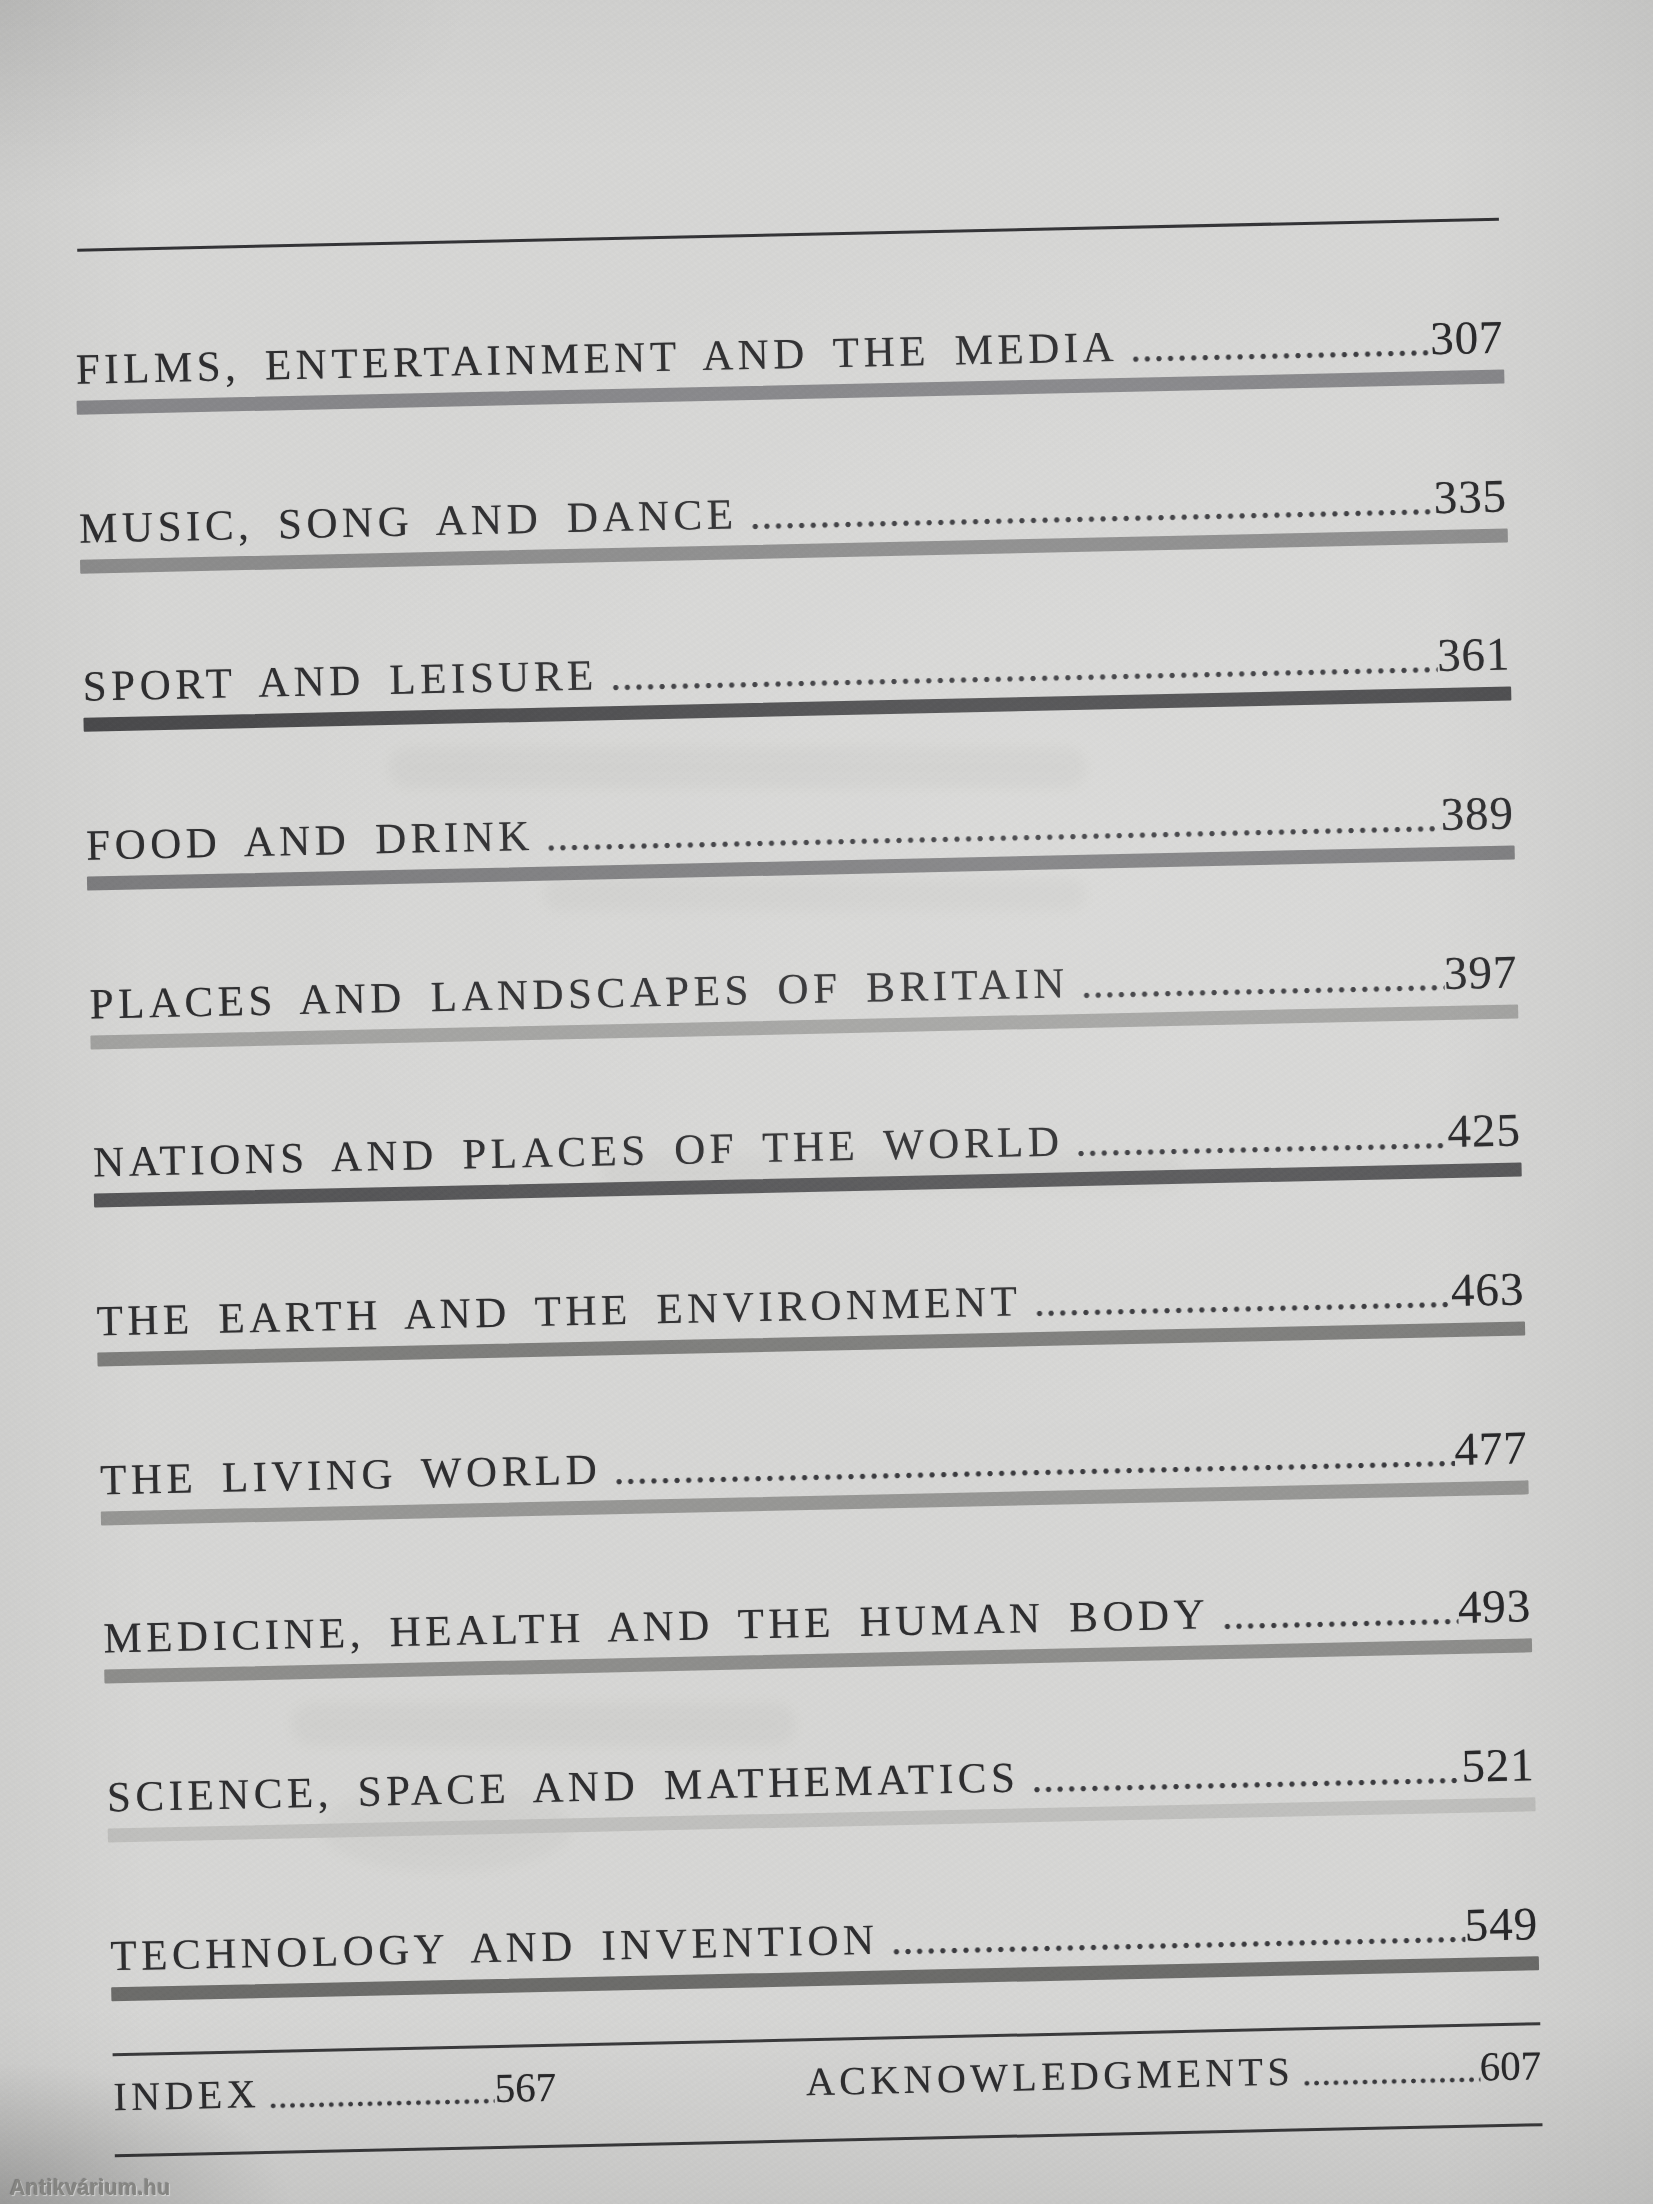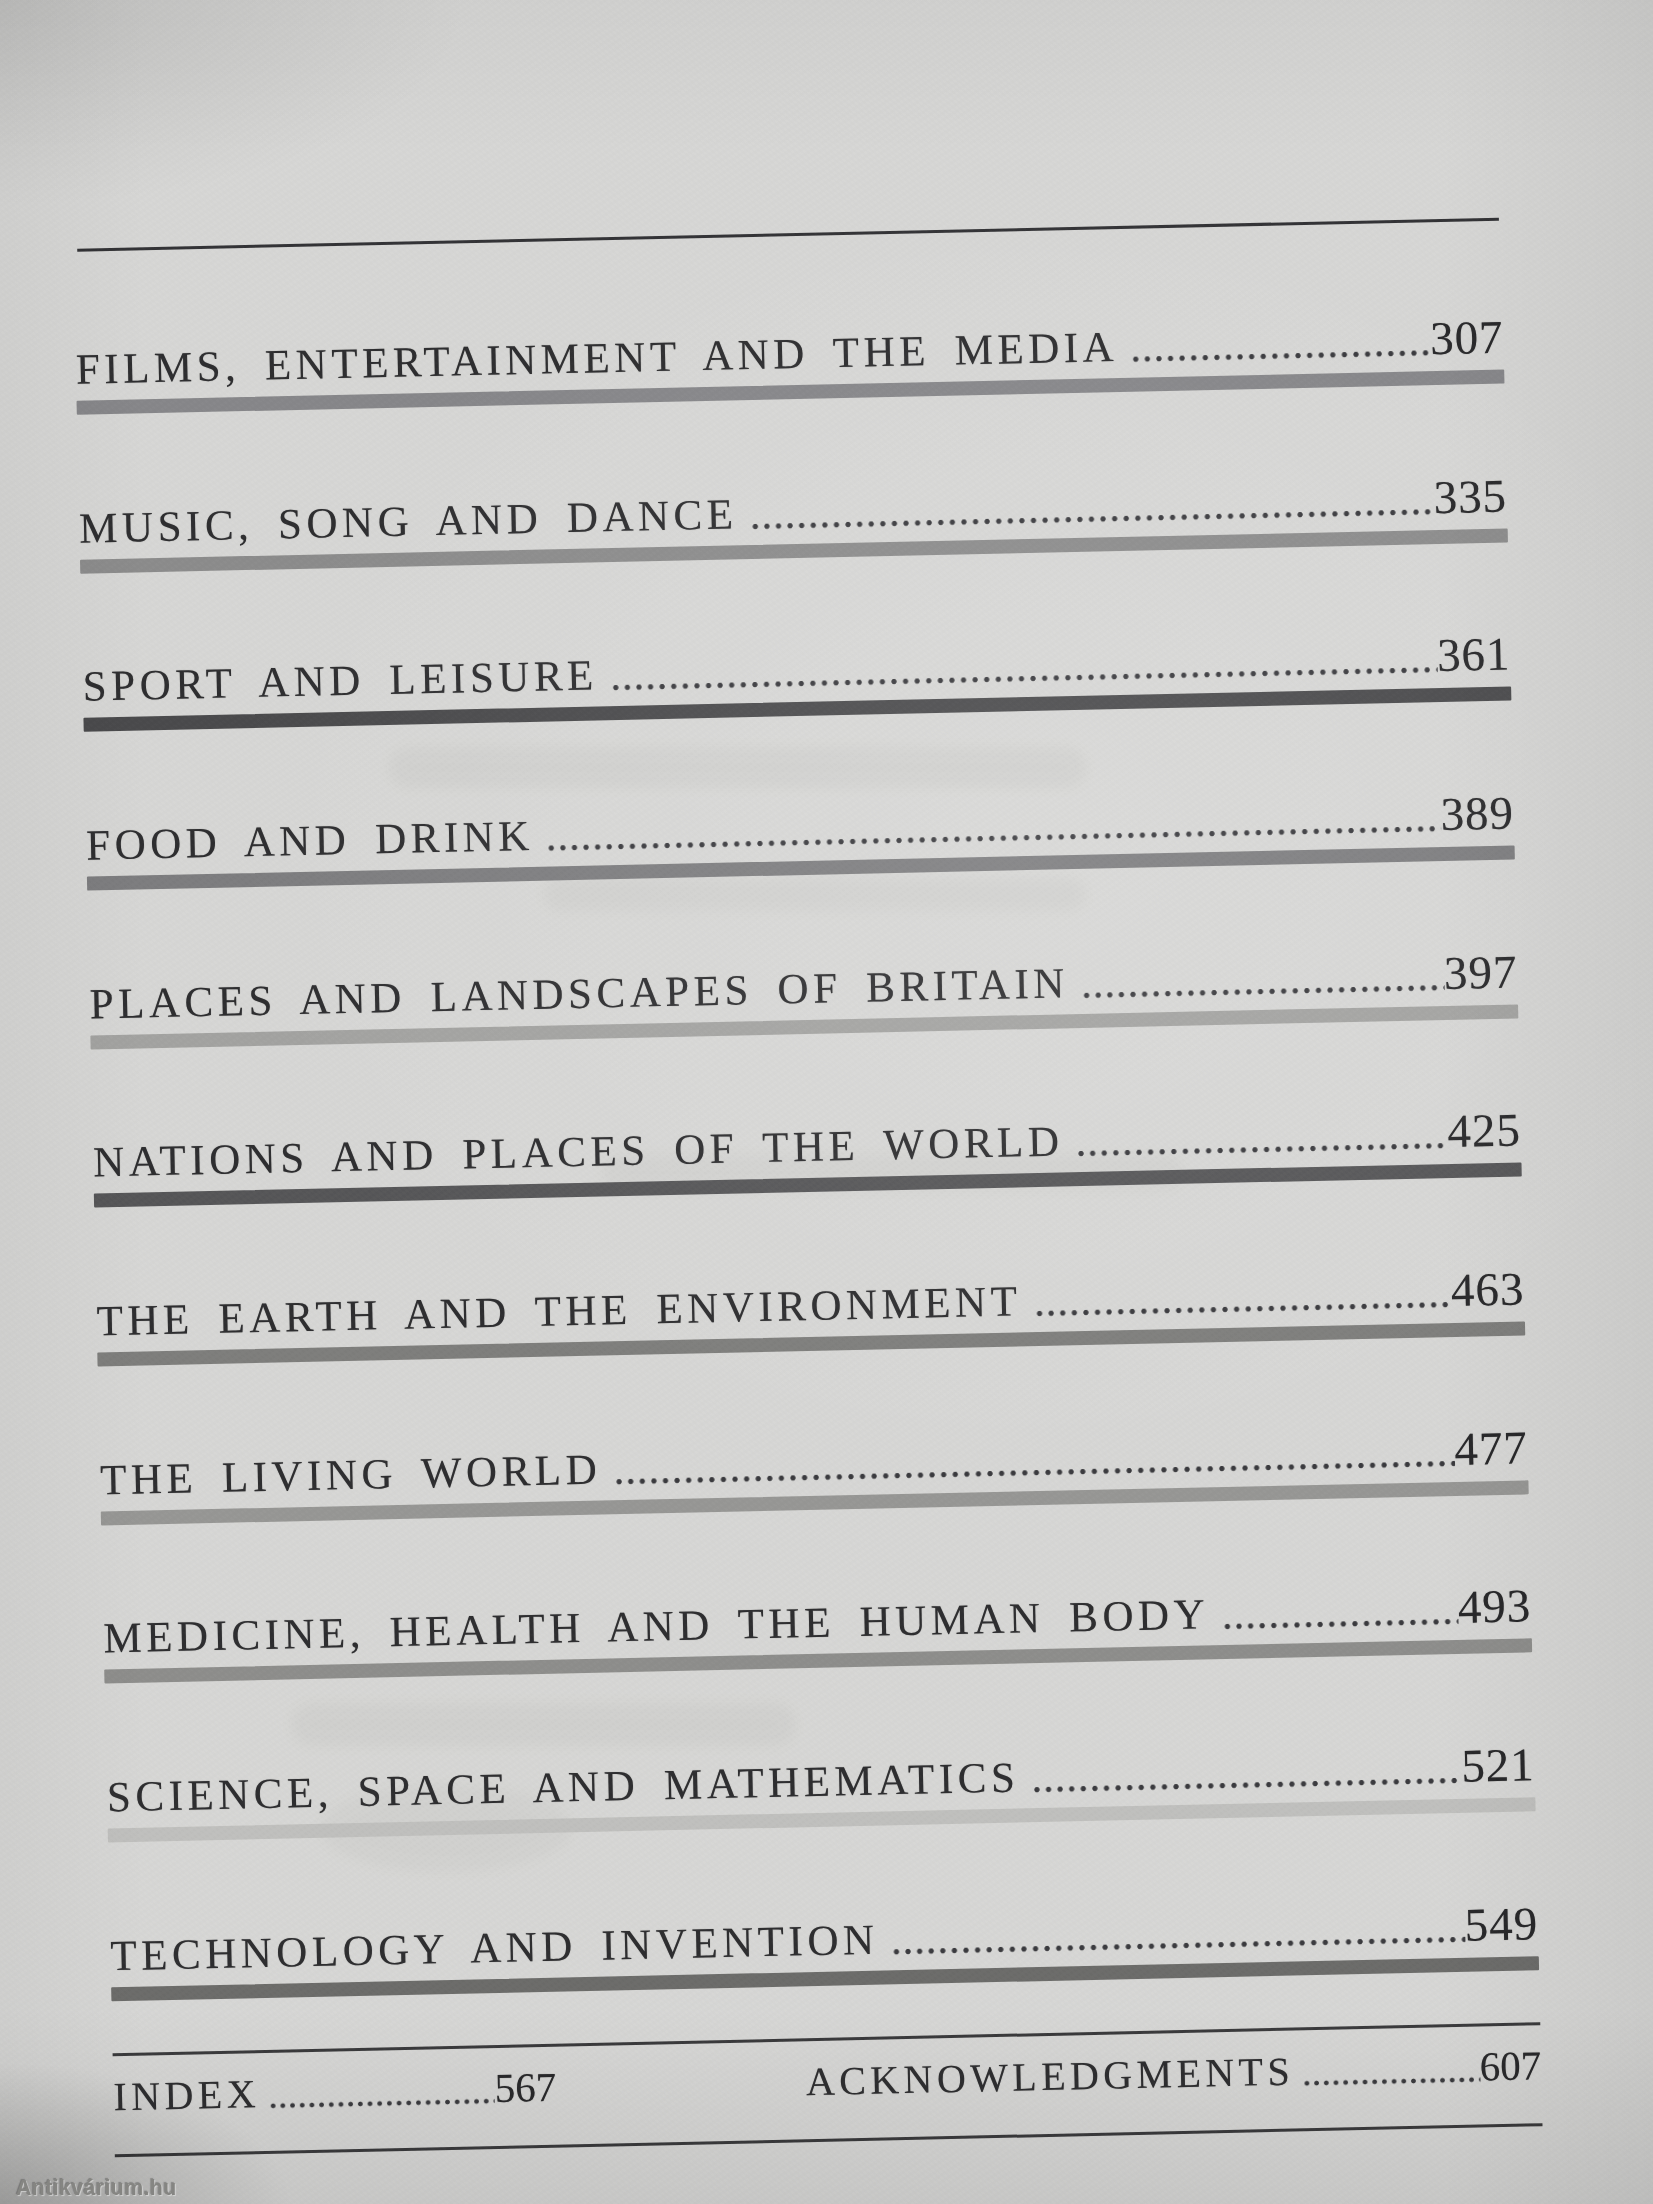--- a/index.html
+++ b/index.html
@@ -93,21 +93,21 @@
     height: 7.8px; margin: 0 0 6.8px 9.7px;
     background-image: radial-gradient(circle at 3.4px 3.9px, #3a3a3e 1.9px, rgba(0,0,0,0) 2.7px);
     background-size: 9.7px 7.8px; background-repeat: repeat-x;
   }
   .f-num {
     font-size: 41px; line-height: 1.1; color: #28282a;
     text-shadow: 0 0 1px rgba(40,40,42,0.45);
   }
 
   .watermark {
-    position: absolute; left: 16px; top: 2176px; z-index: 7;
+    position: absolute; left: 10px; top: 2176px; z-index: 7;
     font-family: "Liberation Sans", sans-serif;
     font-weight: bold; font-size: 21.3px; letter-spacing: 0.4px;
     color: #85858২;
     color: #858582;
     text-shadow: 1px 1px 1px rgba(240,240,240,0.55), -1px -1px 1px rgba(25,25,25,0.30);
     text-align: right;
   }
 </style>
 </head>
 <body>

